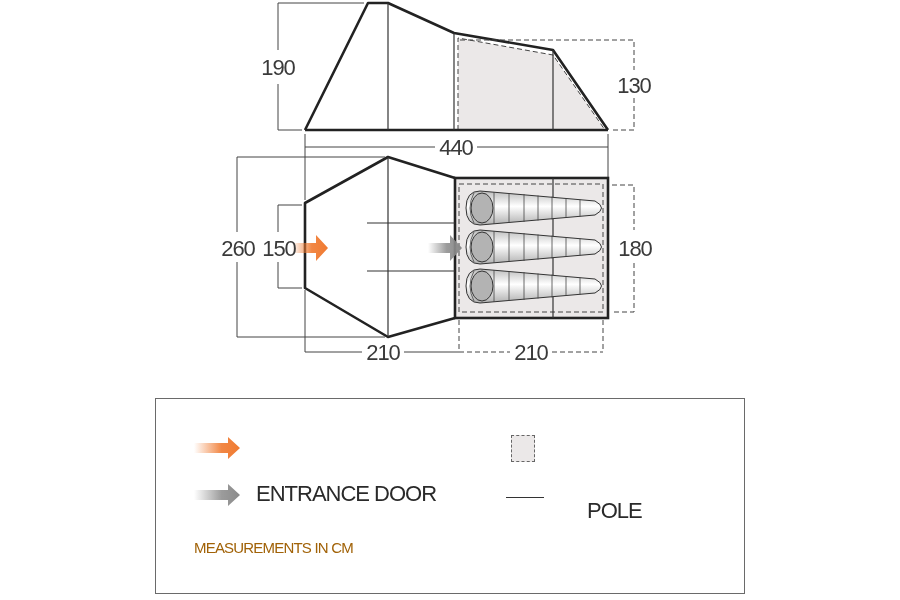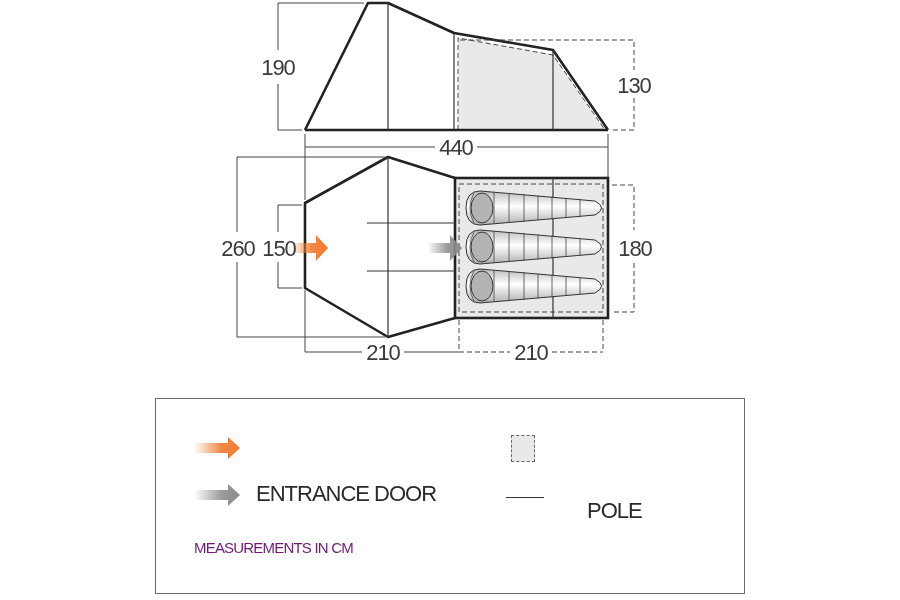--- a/index.html
+++ b/index.html
@@ -3,21 +3,21 @@
 <meta charset="utf-8">
 <style>
   html, body { margin: 0; padding: 0; background: #ffffff; }
   body { width: 900px; height: 600px; position: relative; overflow: hidden;
          font-family: "Liberation Sans", sans-serif; color: #2a2a2a; }
   #diagram { position: absolute; left: 0; top: 0; }
   .dimtext { font-family: "Liberation Sans", sans-serif; font-size: 22px; fill: #3a3a3a; letter-spacing: -1px; }
   .legend-box { position: absolute; left: 155px; top: 398px; width: 590px; height: 196px;
                 border: 1px solid #6a6a6a; box-sizing: border-box; }
   .legend-label { position: absolute; font-size: 22px; color: #2a2a2a; letter-spacing: -1px; white-space: nowrap; }
-  .legend-note { position: absolute; font-size: 15px; color: #701a75; letter-spacing: -0.8px; white-space: nowrap; }
+  .legend-note { position: absolute; font-size: 15px; color: #a16207; letter-spacing: -0.8px; white-space: nowrap; }
   .arrow-icon { position: absolute; width: 48px; height: 22px; }
   .bedroom-swatch { position: absolute; width: 24px; height: 27px; background: #ebe8e8;
                     border: 1px dashed #666; box-sizing: border-box; }
   .pole-swatch { position: absolute; width: 38px; height: 0; border-top: 1.5px solid #333; }
 </style>
 </head>
 <body>
 
 <svg id="diagram" width="900" height="395" viewBox="0 0 900 395" xmlns="http://www.w3.org/2000/svg">
   <defs>

